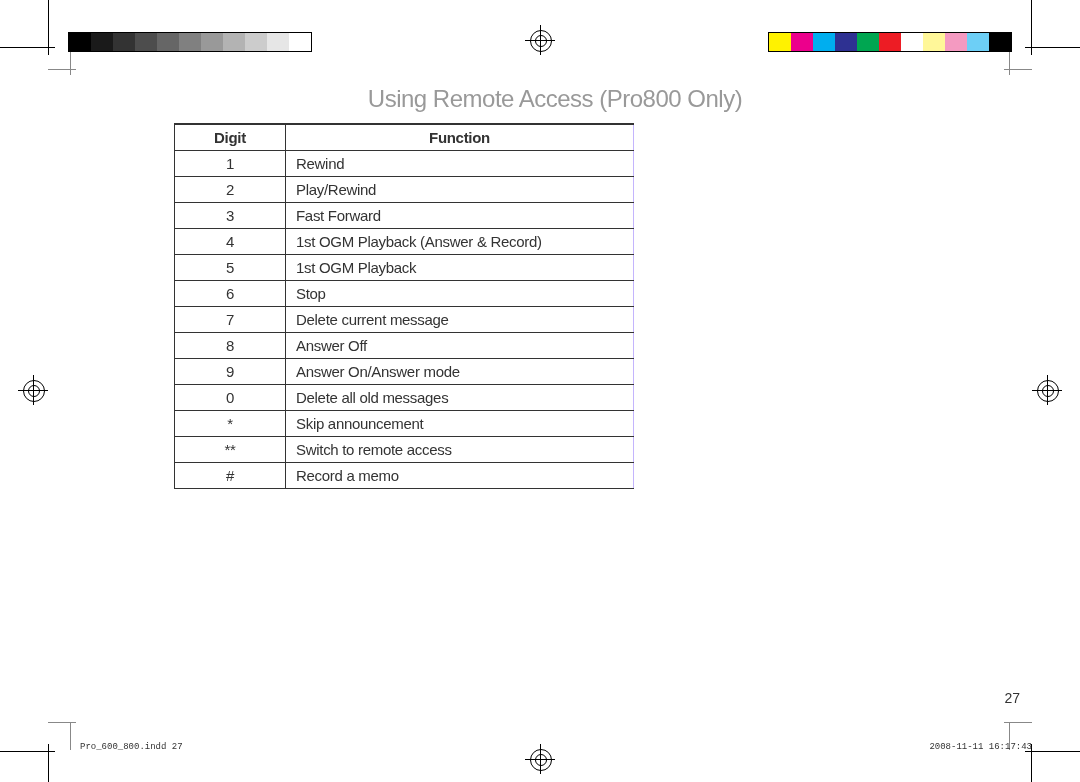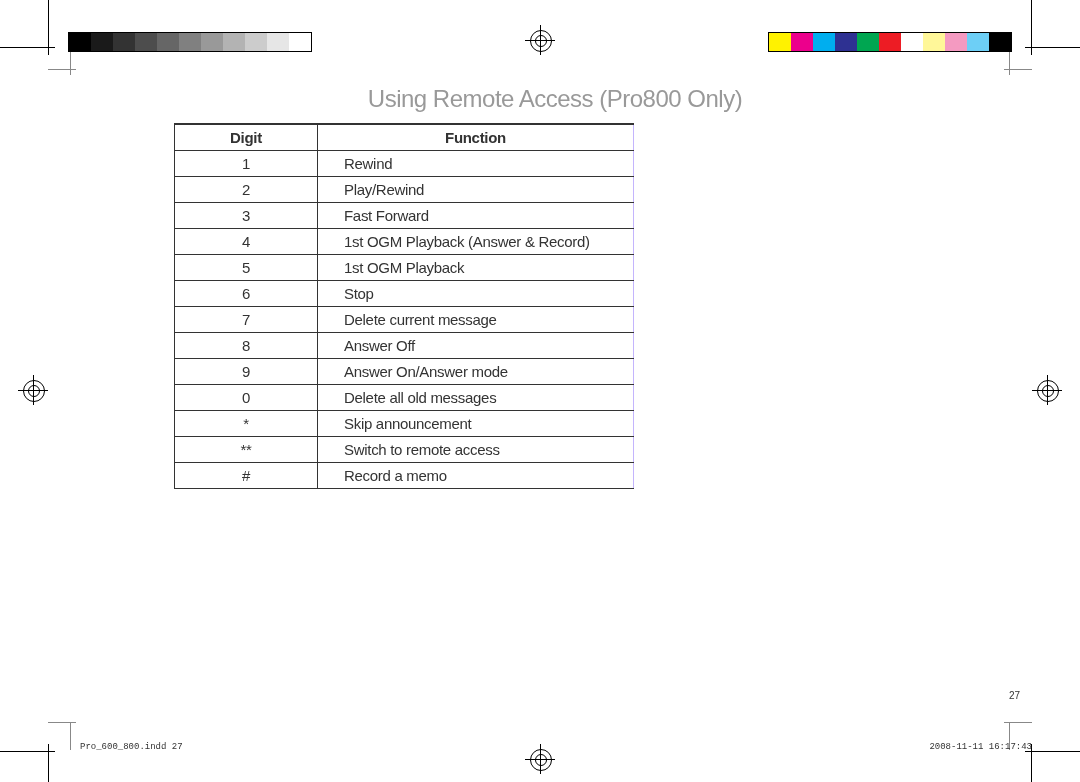--- a/index.html
+++ b/index.html
@@ -108,36 +108,36 @@
     margin:0 0 10px 0;
     letter-spacing:-0.5px;
   }
   table {
     border-collapse:collapse;
     width:460px;
     margin-left:60px;
   }
   th, td {
     border:1px solid #333;
-    padding:4px 26px;
+    padding:4px 10px;
     font-size:15px;
     color:#333;
     font-weight:400;
     text-align:left;
     letter-spacing:-0.3px;
   }
   th { font-weight:700; text-align:center; }
   td.digit { text-align:center; width:90px;}
   table tr td, table tr th { border-left:none; border-right:none; }
   table tr th:first-child, table tr td:first-child { border-left:1px solid #333; border-right:1px solid #333;}
   table tr th:last-child, table tr td:last-child { border-right:1px solid #c4b5fd;}
   table tr:first-child th { border-top:2px solid #333; border-bottom:1px solid #333;}
 
   .page-num {
-    position:absolute; right:60px; top:690px; font-size:10px; color:#333;
+    position:absolute; right:60px; top:690px; font-size:14px; color:#333;
   }
   .footer-left {
     position:absolute; left:80px; top:742px; font-size:9px; font-family:"Courier New", monospace; color:#333;
   }
   .footer-right {
     position:absolute; right:48px; top:742px; font-size:9px; font-family:"Courier New", monospace; color:#333;
   }
 </style>
 </head>
 <body>

